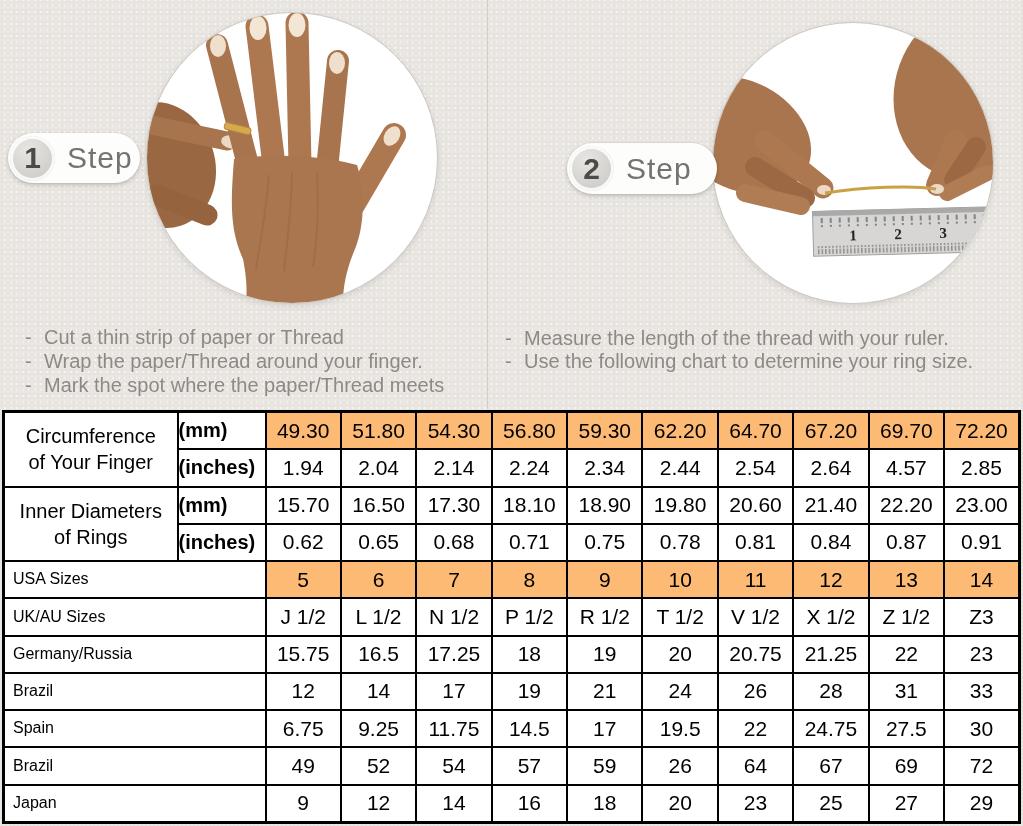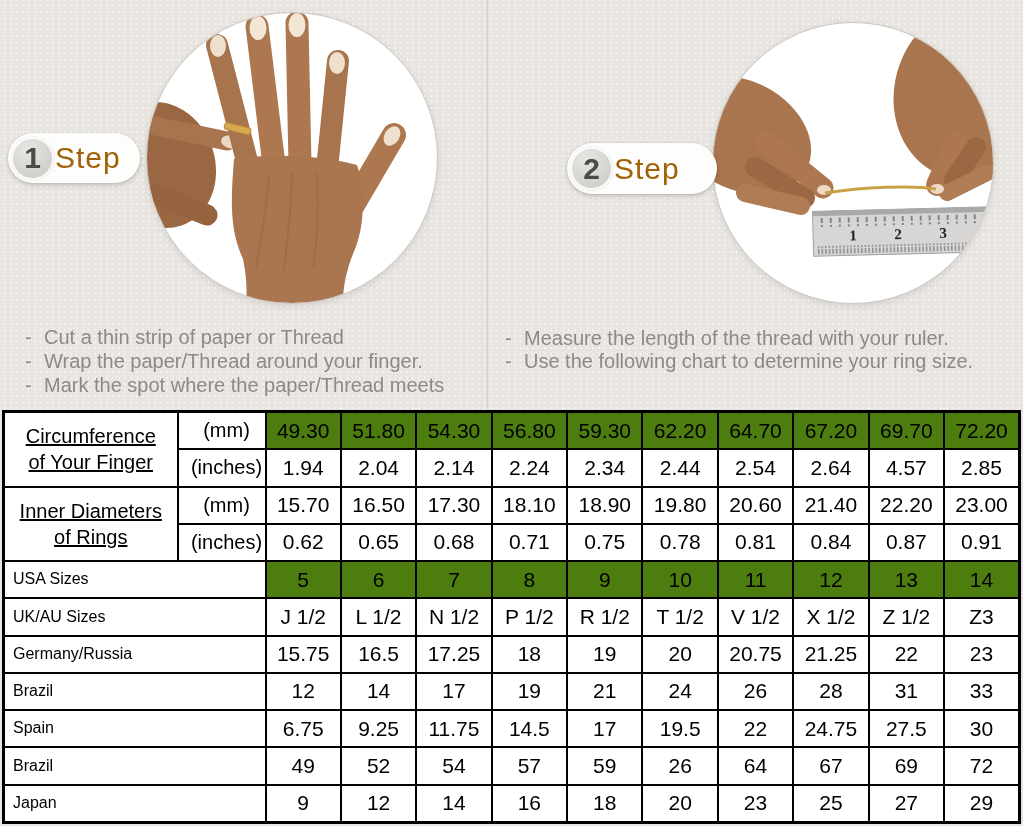--- a/index.html
+++ b/index.html
@@ -37,21 +37,21 @@
   .badge-1{left:8px;top:133px;width:132px;height:50px;}
   .badge-2{left:567px;top:143px;width:150px;height:51px;}
   .badge-circle{
     width:45px;height:45px;border-radius:50%;flex:0 0 45px;
     background:radial-gradient(circle at 38% 30%, #e8e6e3, #cfcdca 75%);
     box-shadow:inset 0 0 0 3px rgba(255,255,255,0.85);
     display:flex;align-items:center;justify-content:center;
     color:#4b4b49;font-size:30px;font-weight:bold;
   }
   .badge-text{
-    color:#a16207;font-size:30px;margin-left:0;letter-spacing:1px;
+    color:#737373;font-size:30px;margin-left:12px;letter-spacing:1px;
   }
   
   .bullets{
     position:absolute;margin:0;padding:0;list-style:none;
     color:#8d8984;font-size:20px;
   }
   .bullets-left{left:25px;top:325px;line-height:24px;}
   .bullets-right{left:505px;top:327px;line-height:23px;}
   .bullets li{display:flex;}
   .bullets .dash{width:19px;flex:0 0 19px;}
@@ -62,25 +62,25 @@
     border-collapse:collapse;background:#fff;
     table-layout:fixed;
     border:3px solid #000;
     color:#000;
   }
   .size-table td{
     border:2px solid #000;padding:0;height:35px;
     font-size:21px;line-height:1.05;
     overflow:hidden;white-space:nowrap;
   }
-  .size-table .group-label{text-align:center;font-size:20px;line-height:1.3;text-decoration:underline;}
-  .size-table .sub-label{text-align:center;padding-left:10px;font-size:20px;}
+  .size-table .group-label{text-align:center;font-size:20px;line-height:1.3;}
+  .size-table .sub-label{text-align:left;padding-left:0;font-size:20px;font-weight:bold;}
   .size-table .row-label{text-align:left;padding-left:8px;font-size:16px;}
   .size-table .val{text-align:center;}
-  .size-table .shaded{background:#4d7c0f;}
+  .size-table .shaded{background:#fdba74;}
 </style>
 </head>
 <body>
 
 <div class="page">
 
   <div class="divider"></div>
 
   <div class="photo-circle photo-left">
     <svg viewBox="0 0 290 290" width="290" height="290">

